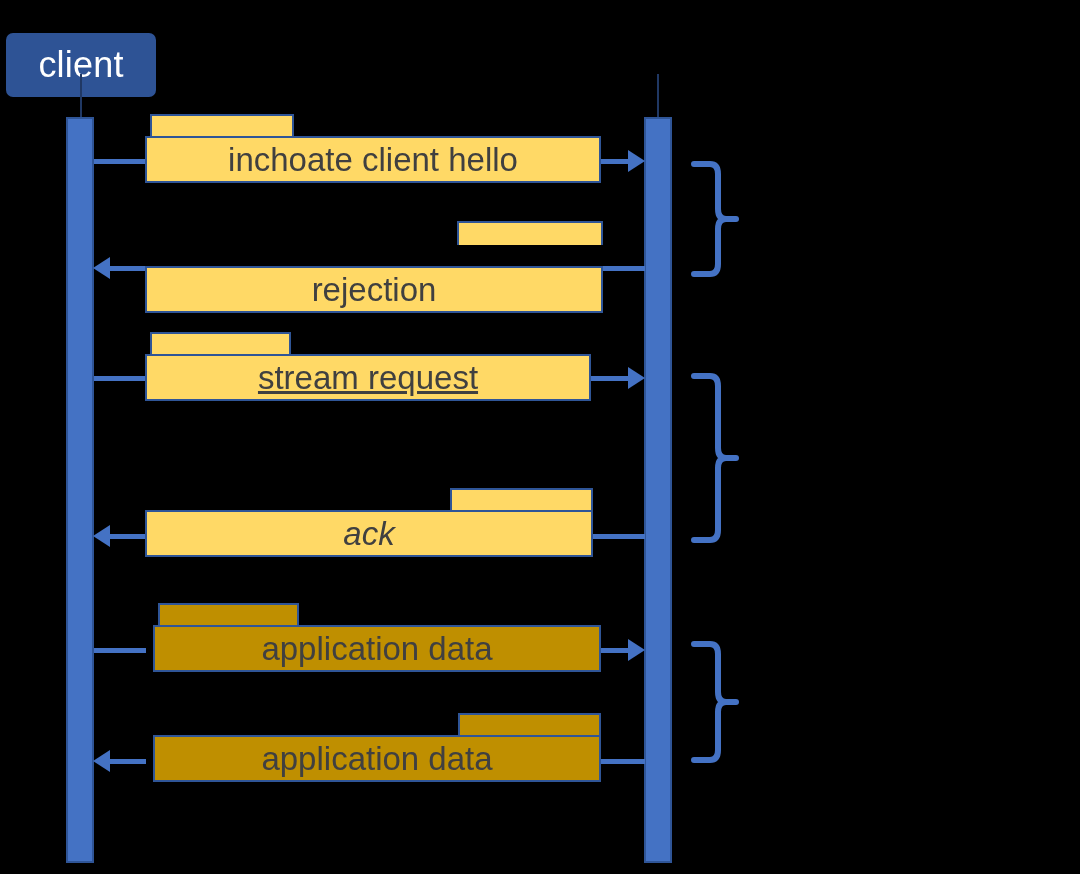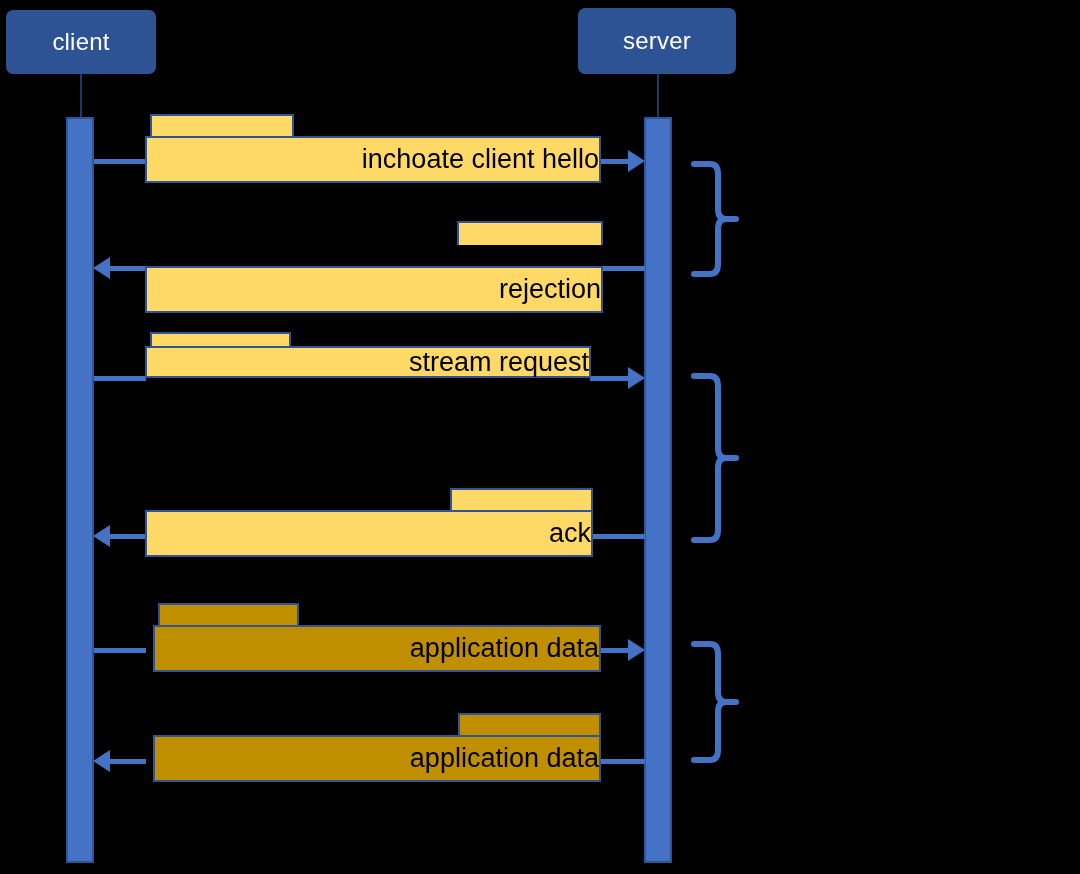--- a/index.html
+++ b/index.html
@@ -20,24 +20,25 @@
   
   .actor-box {
     position: absolute;
     box-sizing: border-box;
     background: #2E5395;
     border-radius: 7px;
     color: #FFFFFF;
     display: flex;
     align-items: center;
     justify-content: center;
-    font-size: 24px;
+    font-size: 36px;
     line-height: 1;
     letter-spacing: 0.2px;
     user-select: none;
+    margin-top: 23px;
   }
 
   
   .lifeline-stem {
     position: absolute;
     width: 2px;
     background: #203864;
   }
   .lifeline-bar {
     position: absolute;
@@ -56,23 +57,23 @@
     height: 24px;
     border: 2px solid #2F5597;
     border-bottom: none;
   }
   .msg-body {
     position: absolute;
     box-sizing: border-box;
     border: 2px solid #2F5597;
     display: flex;
     align-items: center;
-    justify-content: flex-end;
-    color: #000000;
-    font-size: 27px;
+    justify-content: center;
+    color: #404040;
+    font-size: 33px;
     line-height: 1;
     white-space: nowrap;
     user-select: none;
   }
   .fill-light { background: #FFD966; }
   .fill-dark  { background: #BF8F00; margin-left: 8px; }
 
   
   .conn {
     position: absolute;
@@ -100,23 +101,20 @@
 </style>
 </head>
 <body>
 
 <div id="canvas">
 
   <div class="actor-box" style="left:6px; top:10px; width:150px; height:64px;">
     <span>client</span>
   </div>
 
-  <div class="actor-box" style="left:578px; top:8px; width:158px; height:66px;">
-    <span>server</span>
-  </div>
 
   <div class="lifeline-stem" style="left:80px; top:74px; height:44px;"></div>
   <div class="lifeline-stem" style="left:657px; top:74px; height:44px;"></div>
 
   <div class="lifeline-bar" style="left:66px; top:117px; width:28px; height:746px;"></div>
   <div class="lifeline-bar" style="left:644px; top:117px; width:28px; height:746px;"></div>
 
   <div class="conn" style="left:94px; top:159px; width:52px;"></div>
   <div class="conn" style="left:601px; top:159px; width:30px;"></div>
   <div class="arrow-right" style="left:628px; top:150px;"></div>
@@ -138,32 +136,32 @@
       <span>rejection</span>
     </div>
   </div>
 
   <div class="conn" style="left:94px; top:376px; width:52px;"></div>
   <div class="conn" style="left:590px; top:376px; width:41px;"></div>
   <div class="arrow-right" style="left:628px; top:367px;"></div>
 
   <div class="msg">
     <div class="msg-tab fill-light" style="left:150px; top:332px; width:141px;"></div>
-    <div class="msg-body fill-light" style="left:145px; top:346px; width:446px; height:32px;">
+    <div class="msg-body fill-light" style="left:145px; top:354px; width:446px; height:47px;text-decoration:underline;">
       <span>stream request</span>
     </div>
   </div>
 
   <div class="conn" style="left:591px; top:534px; width:54px;"></div>
   <div class="conn" style="left:110px; top:534px; width:36px;"></div>
   <div class="arrow-left" style="left:93px; top:525px;"></div>
 
   <div class="msg">
     <div class="msg-tab fill-light" style="left:450px; top:488px; width:143px;"></div>
-    <div class="msg-body fill-light" style="left:145px; top:510px; width:448px; height:47px;">
+    <div class="msg-body fill-light" style="left:145px; top:510px; width:448px; height:47px;font-style:italic;">
       <span>ack</span>
     </div>
   </div>
 
   <div class="conn" style="left:94px; top:648px; width:52px;"></div>
   <div class="conn" style="left:591px; top:648px; width:40px;"></div>
   <div class="arrow-right" style="left:628px; top:639px;"></div>
 
   <div class="msg">
     <div class="msg-tab fill-dark" style="left:150px; top:603px; width:141px;"></div>

